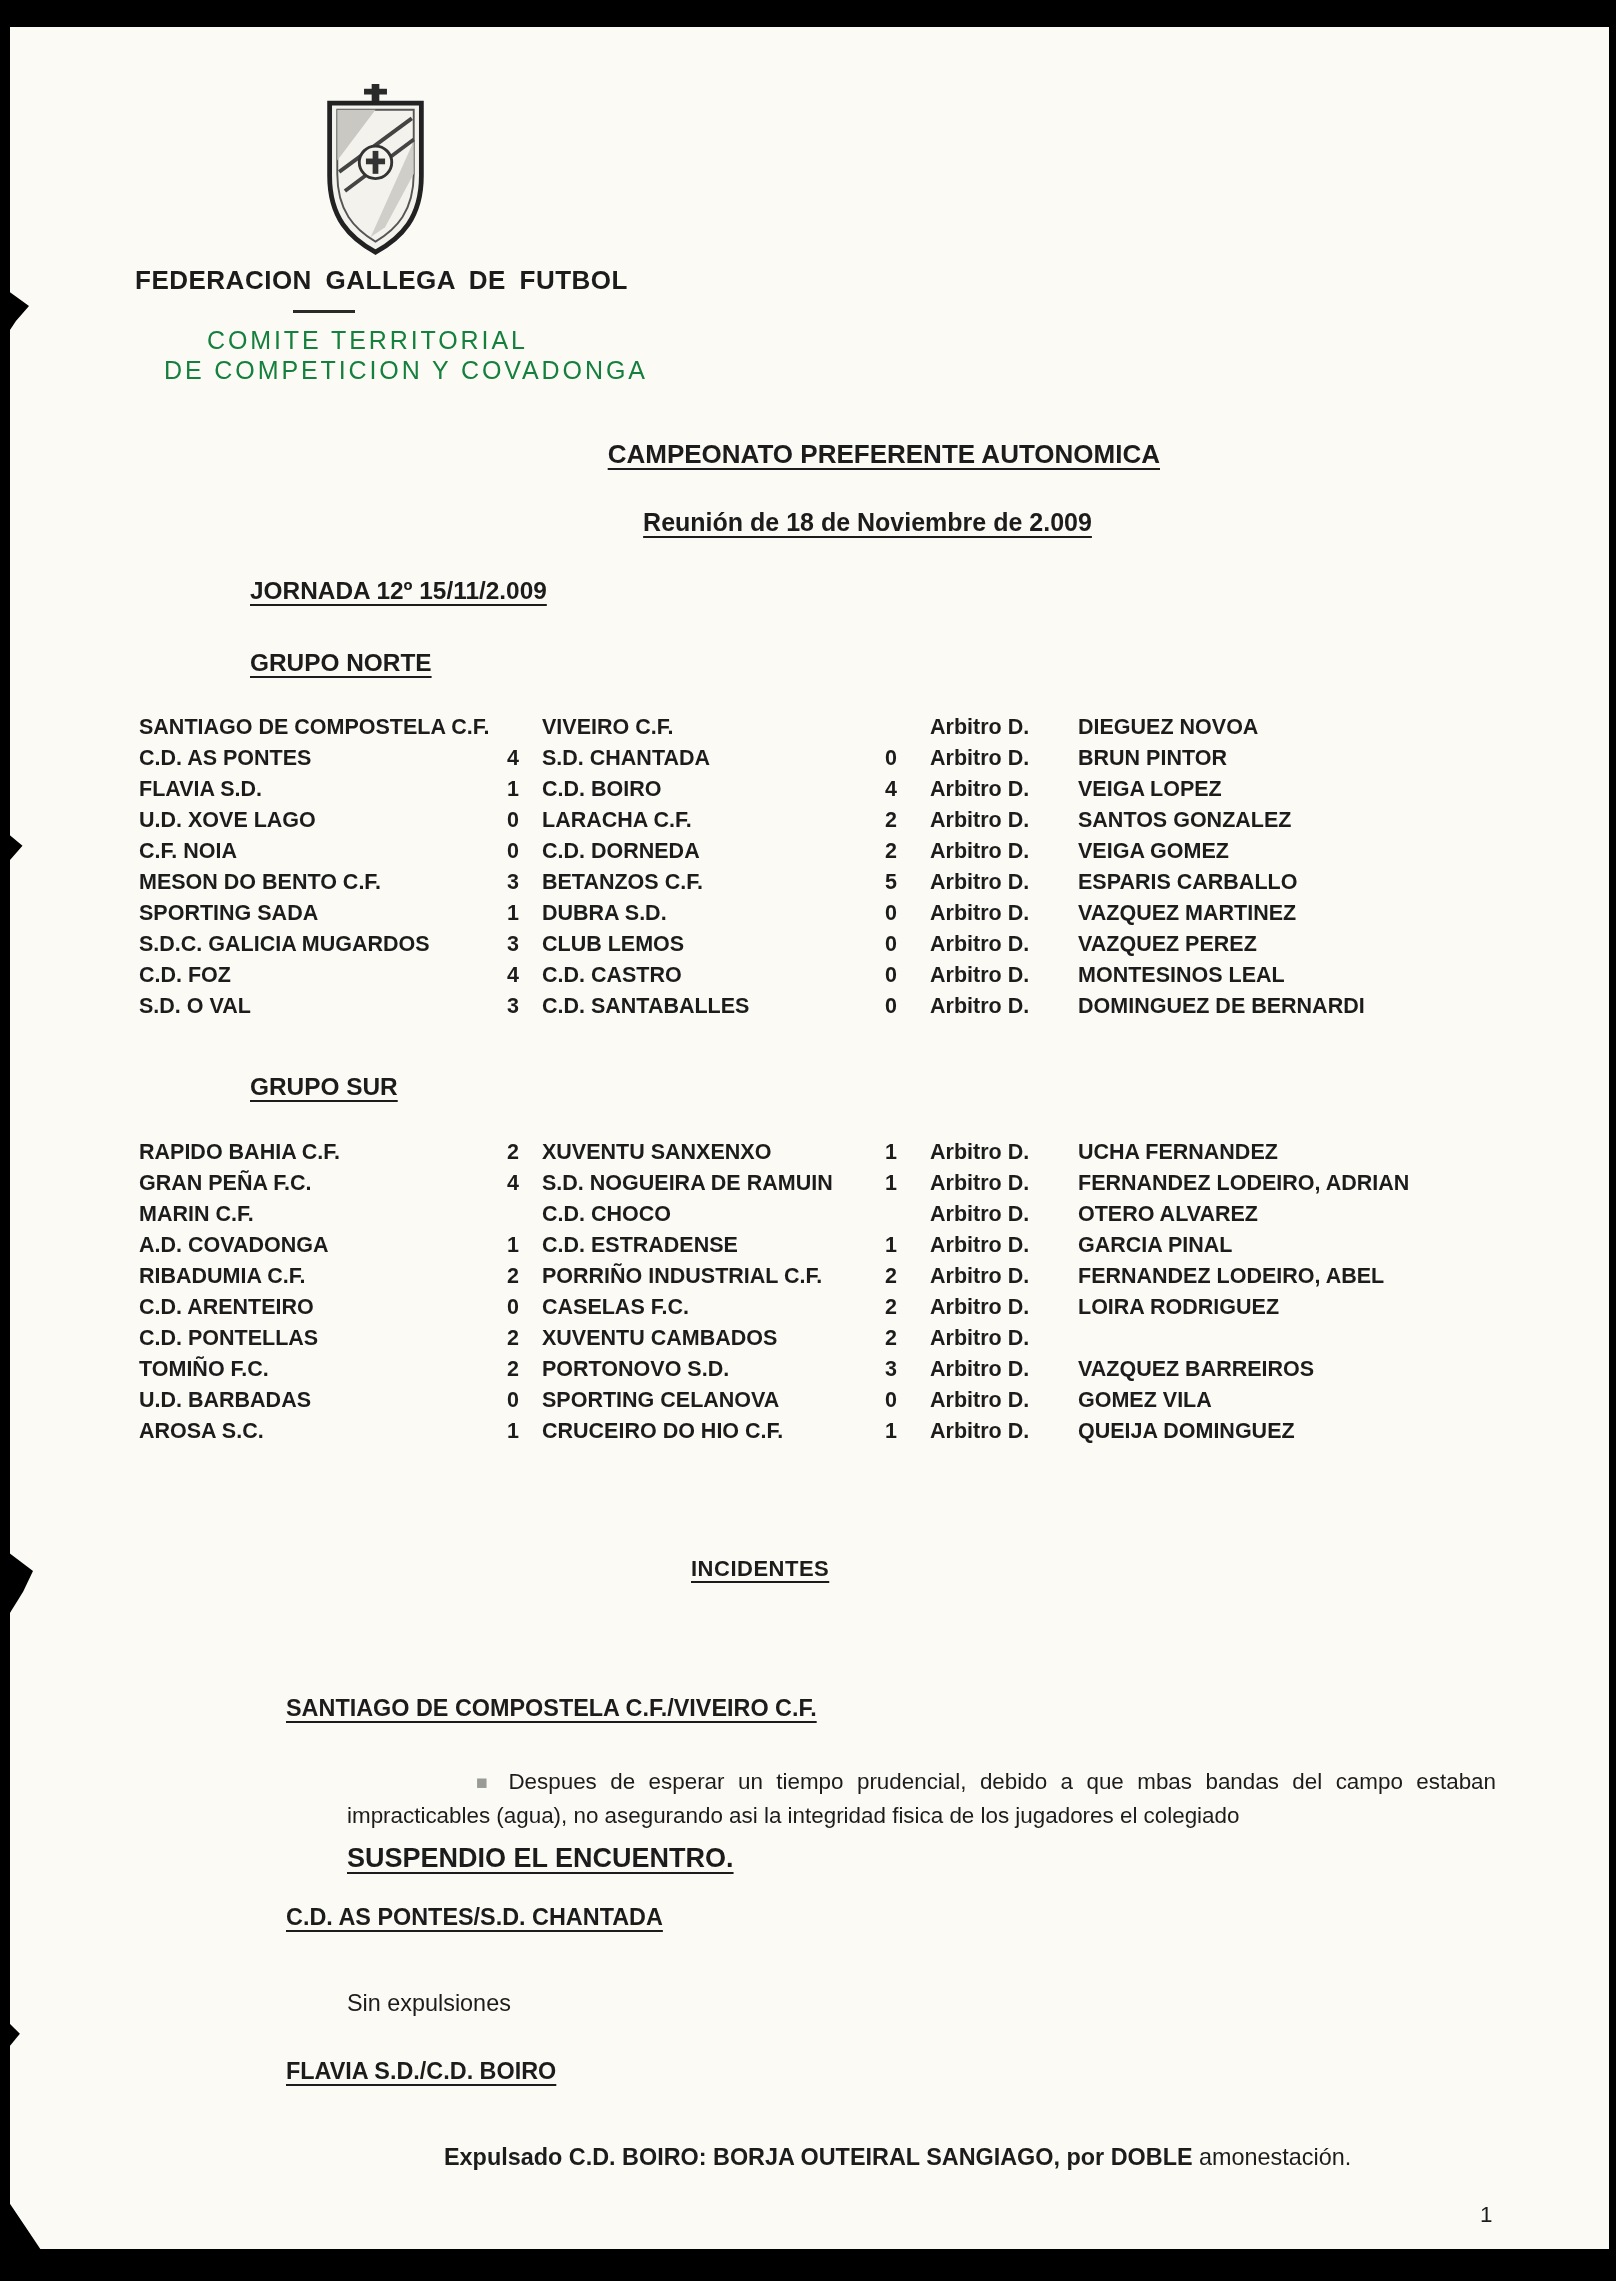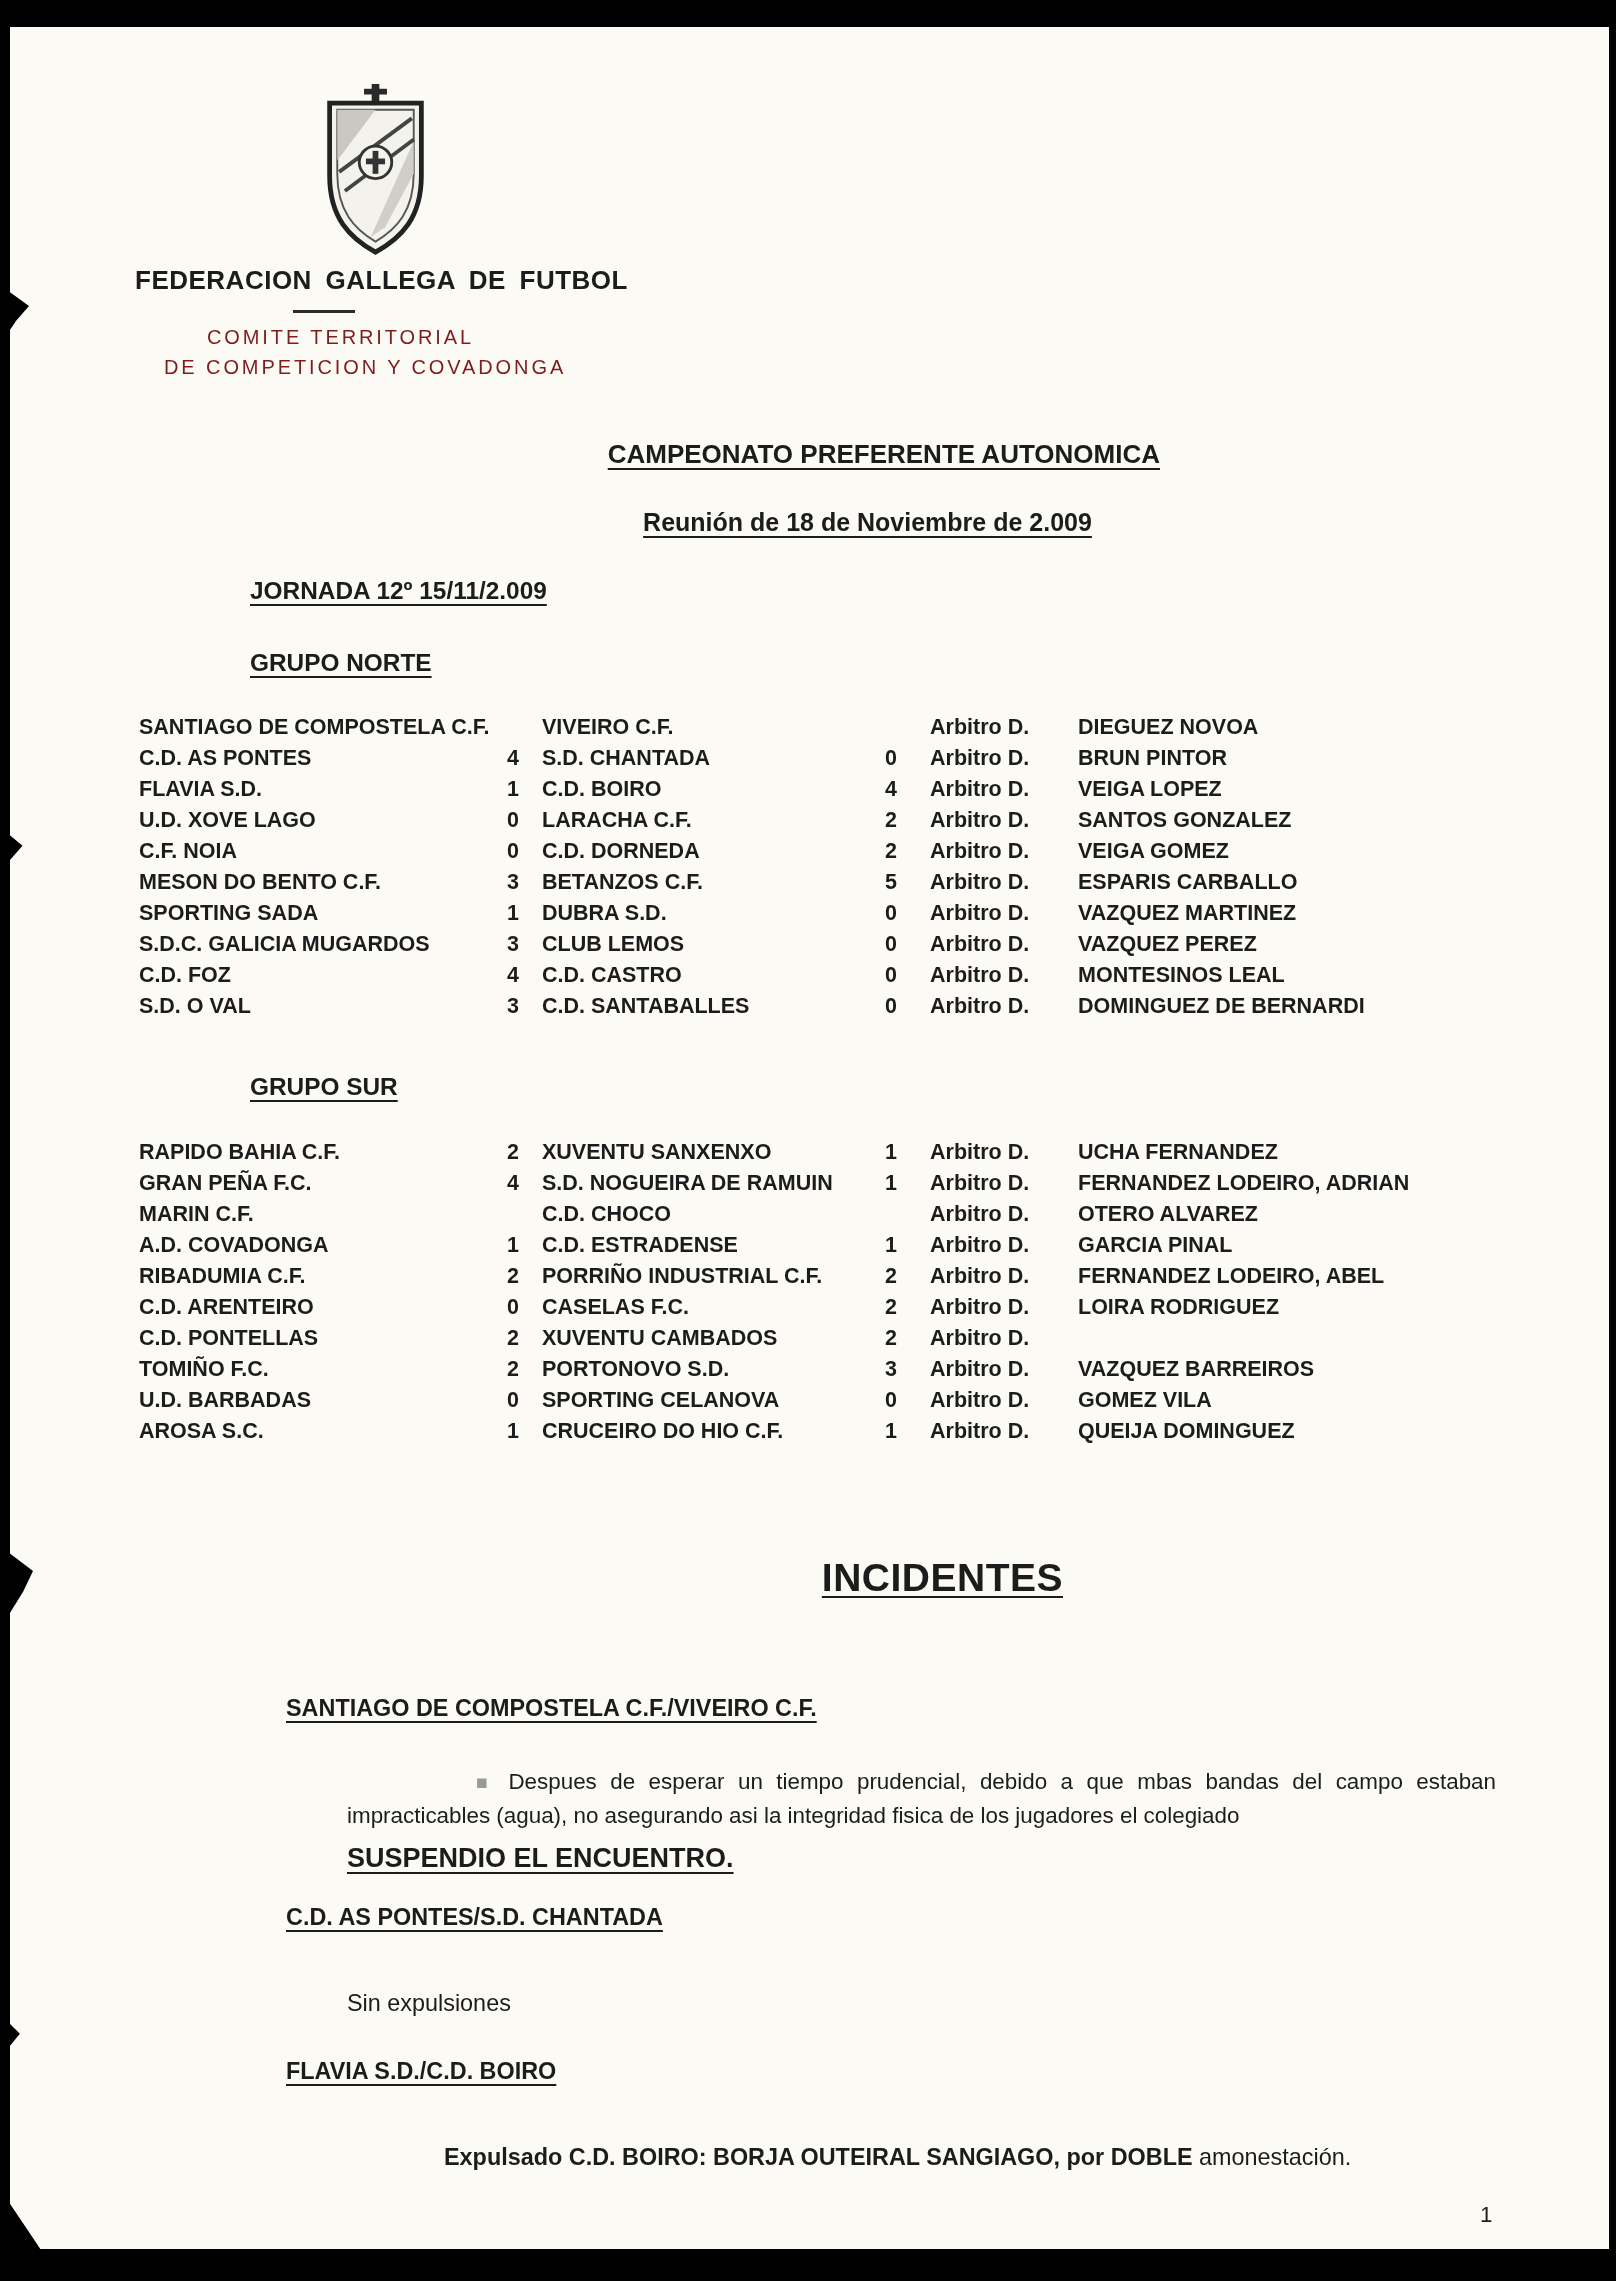--- a/index.html
+++ b/index.html
@@ -14,39 +14,39 @@
   .bar-right{left:1609px;top:0;width:7.8px;height:100%;}
   .blob{position:absolute;left:0;background:#000;}
   .blob1{top:285px;width:29px;height:60px;clip-path:polygon(0 0,100% 35%,55% 60%,0 100%);}
   .blob2{top:827px;width:25px;height:47px;clip-path:polygon(0 0,90% 40%,40% 70%,0 100%);}
   .blob3{top:1546px;width:33px;height:83px;clip-path:polygon(0 0,100% 30%,70% 55%,0 100%);}
   .blob4{top:2014px;width:23.4px;height:44px;clip-path:polygon(0 0,85% 45%,0 100%);}
   .blob5{top:2189px;width:41px;height:61px;clip-path:polygon(0 0,60% 60%,100% 100%,0 100%);}
   
   .fed-name{left:135px;top:265px;font-size:26px;font-weight:bold;word-spacing:5.9px;letter-spacing:0.5px;}
   .fed-rule{left:293px;top:310px;width:62px;height:2.9px;background:#2a2a2a;}
-  .committee{font-size:20px;letter-spacing:2.9px;color:#7f1d1d;}
+  .committee{font-size:25px;letter-spacing:2.9px;color:#15803d;}
   .committee1{left:207px;top:326px;}
   .committee2{left:164px;top:356px;}
   
   .u{text-decoration:underline;text-underline-offset:4.9px;text-decoration-thickness:2px;}
   .doc-title{left:575px;top:439px;width:585px;text-align:right;font-size:26px;font-weight:bold;}
   .doc-subtitle{left:575px;top:508px;width:585px;text-align:center;font-size:25px;font-weight:bold;}
   .sec-head{font-size:24.4px;font-weight:bold;}
   .jornada{left:250px;top:577px;}
   .g-norte{left:250px;top:649px;text-align:right;}
   .g-sur{left:250px;top:1073px;}
   
   .match-table{position:absolute;left:139px;width:1438px;font-size:21.5px;font-weight:bold;}
   .t-norte{top:712px;}
   .t-sur{top:1137px;}
   .match-row{display:grid;grid-template-columns:368px 35px 343px 45px 148px 1fr;height:31px;line-height:31px;}
   .match-row span{white-space:nowrap;overflow:visible;}
   
-  .inc-title{left:673px;top:1556px;width:390px;text-align:right;font-size:39px;font-weight:bold;letter-spacing:0.5px;}
+  .inc-title{left:691px;top:1556px;width:390px;text-align:left;font-size:22px;font-weight:bold;letter-spacing:0.5px;}
   .inc-head{font-size:23.4px;font-weight:bold;margin-left:36px;}
   .ih1{left:250px;top:1695px;}
   .ih2{left:250px;top:1904px;}
   .ih3{left:250px;top:2058px;}
   .inc-para{left:347px;top:1765px;width:1149px;font-size:22.4px;line-height:34px;text-align:justify;text-indent:129px;}
   .bullet{color:#9a9a96;font-size:19.5px;}
   .inc-emph{left:347px;top:1843px;font-size:27px;font-weight:bold;}
   .inc-plain{left:347px;top:1990px;font-size:23.4px;}
   .inc-exp{left:444px;top:2144px;font-size:23.4px;}
   .b{font-weight:bold;}

